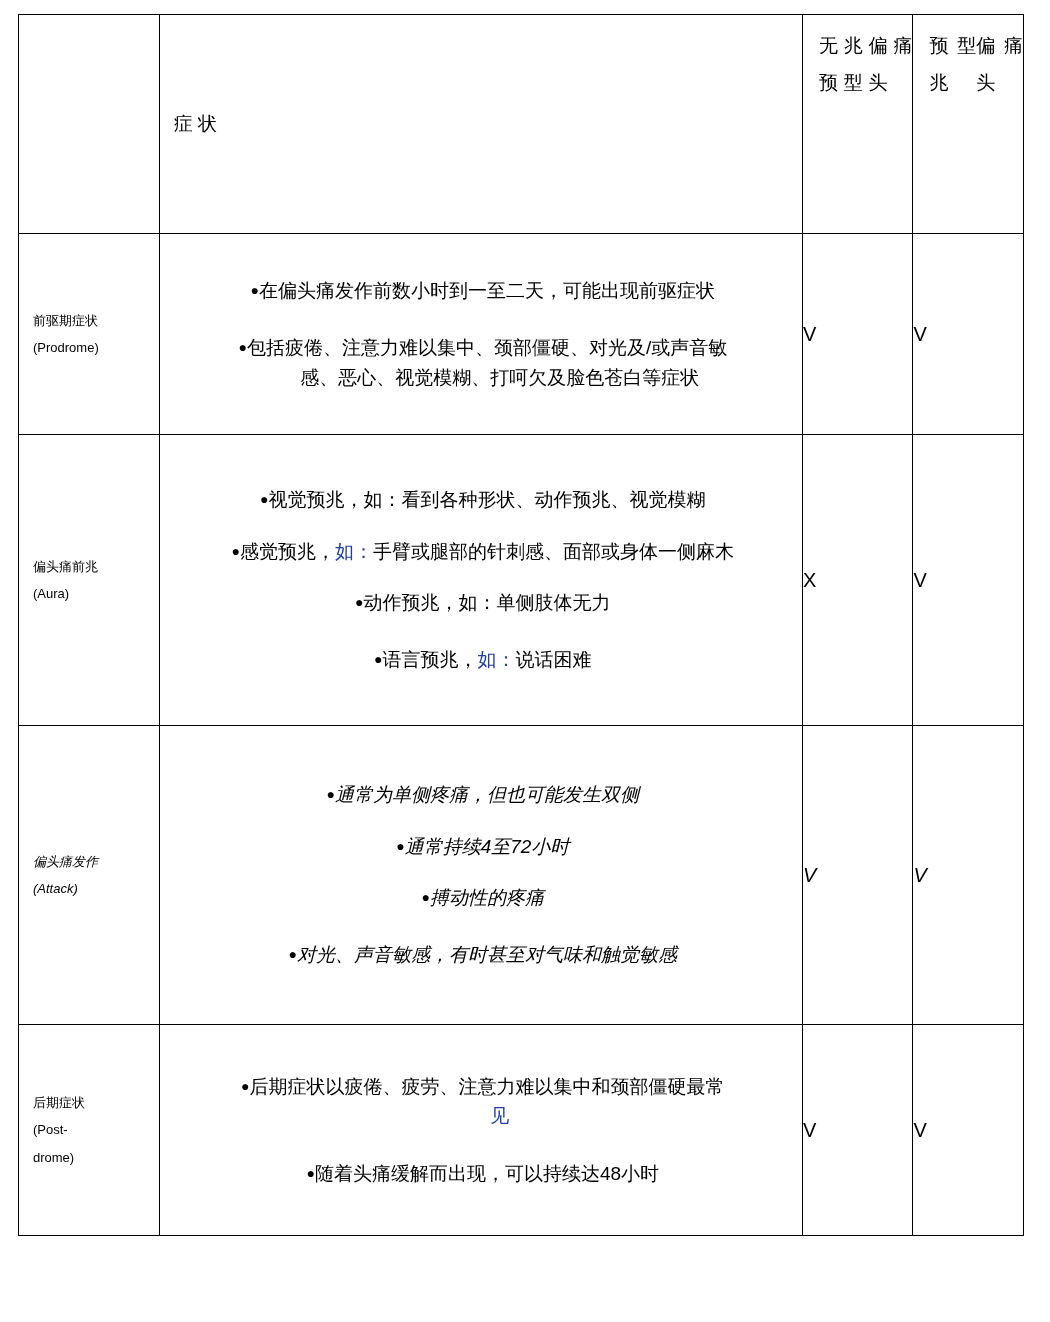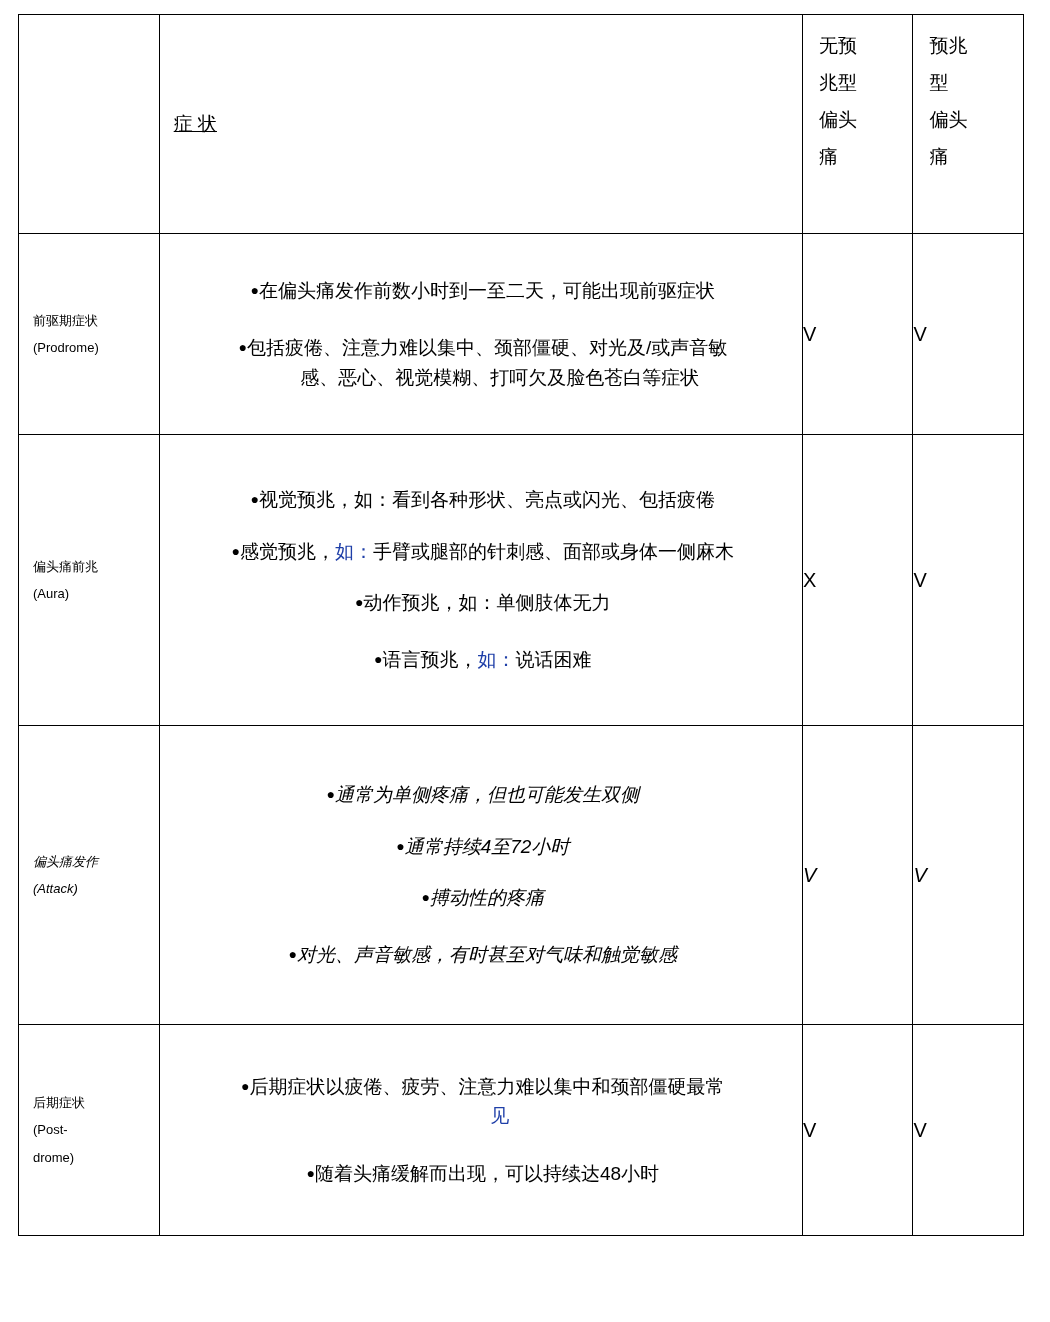--- a/index.html
+++ b/index.html
@@ -29,35 +29,34 @@
     vertical-align: middle;
     padding: 0;
   }
   .col-stage { width: 140px; }
   .col-symptom { width: 640px; }
   .col-mark { width: 110px; }
 
   .cell-pad {
     padding: 10px 12px 10px 14px;
     box-sizing: border-box;
-    text-decoration: underline;
   }
   .header-symptom {
     font-size: 19px;
     line-height: 1.6;
     padding-left: 14px;
   }
   .header-vertical {
     font-size: 19px;
     line-height: 1.95;
     padding: 12px 0 12px 16px;
     box-sizing: border-box;
     height: 100%;
     display: flex;
-    flex-direction: column;
+    flex-direction: row;
     justify-content: flex-start;
   }
   .header-vertical span {
     display: block;
   }
   .stage-cell {
     font-size: 13px;
     line-height: 2.1;
     padding: 10px 6px 10px 14px;
   }
@@ -172,21 +171,21 @@
       <tr class="row-aura">
         <td>
           <div class="stage-cell">
             <span>偏头痛前兆</span>
             <span class="stage-en">(Aura)</span>
           </div>
         </td>
         <td>
           <div class="bullets">
             <div class="bullet">
-              <span class="dot">●</span><span>视觉预兆，如：看到各种形状、亮点或闪光、包括疲倦</span>
+              <span class="dot">●</span><span>视觉预兆，如：看到各种形状、动作预兆、视觉模糊</span>
             </div>
             <div class="bullet">
               <span class="dot">●</span><span>感觉预兆，</span><span class="blue">如：</span><span>手臂或腿部的针刺感、面部或身体一侧麻木</span>
             </div>
             <div class="bullet">
               <span class="dot">●</span><span>动作预兆，如：单侧肢体无力</span>
             </div>
             <div class="bullet">
               <span class="dot">●</span><span>语言预兆，</span><span class="blue">如：</span><span>说话困难</span>
             </div>

